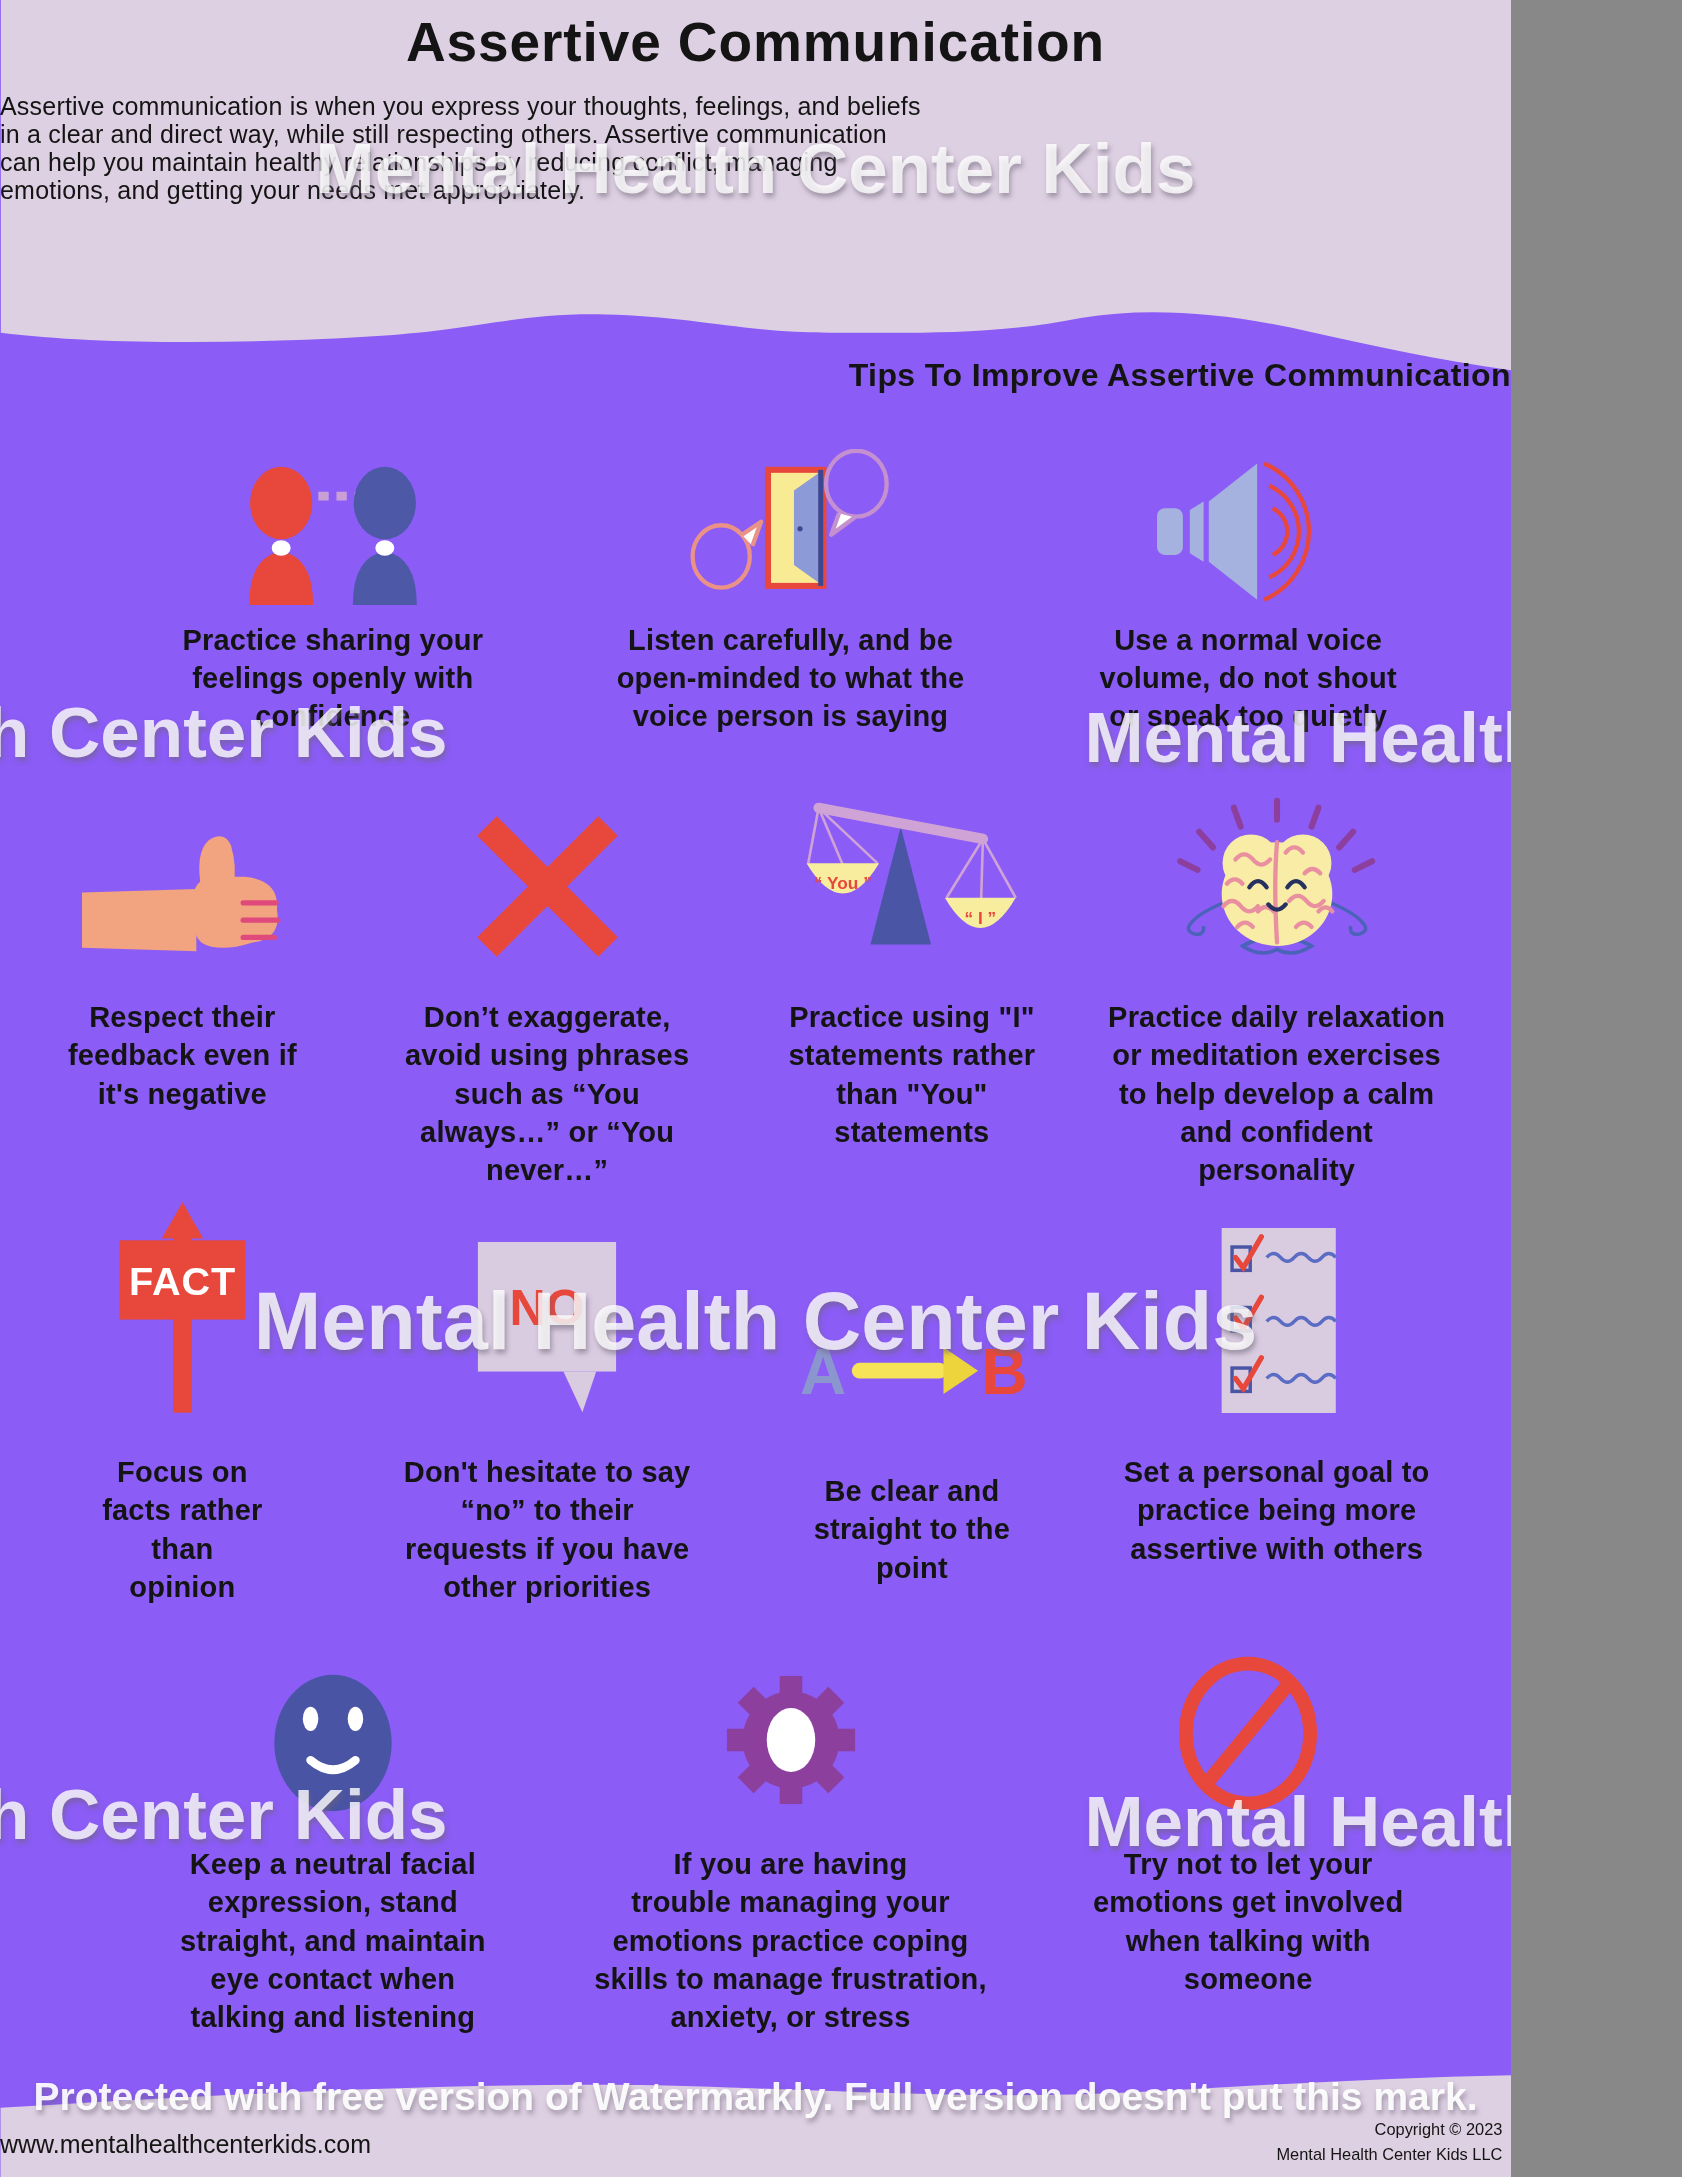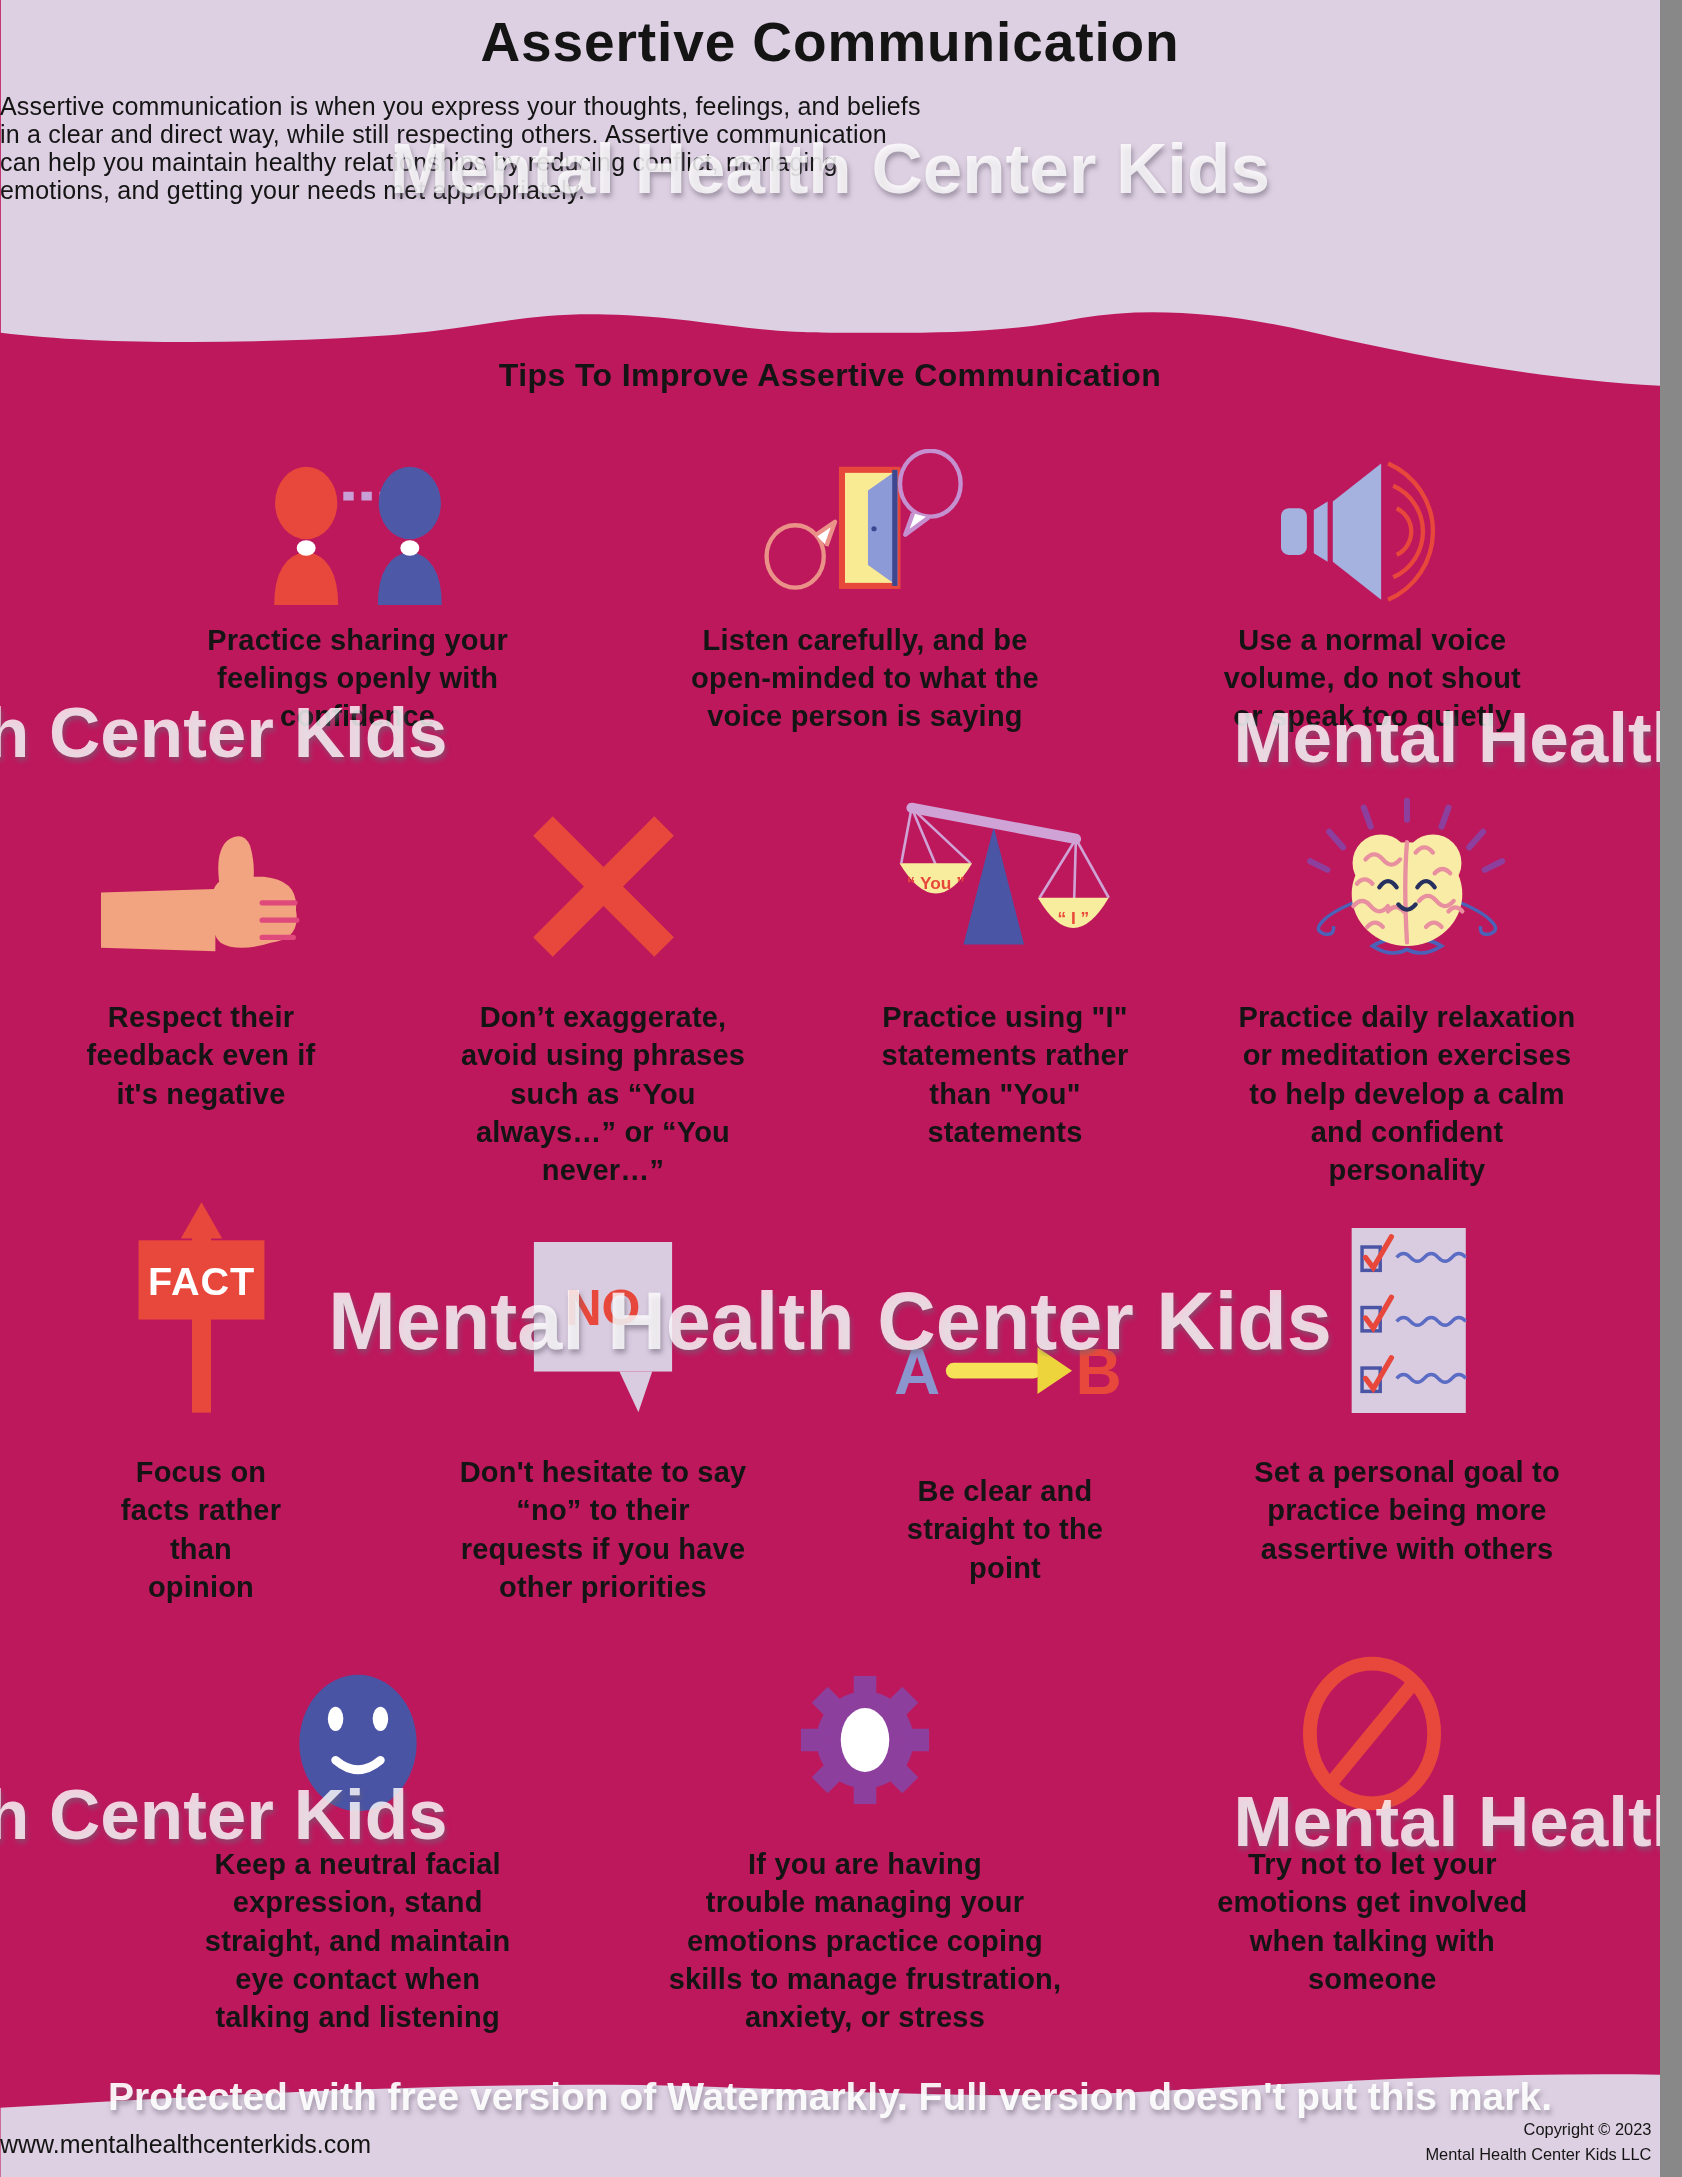--- a/index.html
+++ b/index.html
@@ -1,38 +1,38 @@
 <!DOCTYPE html>
 <html style="font-size:14px"><head>
 <meta charset="utf-8">
 <style>
   html,body { margin:0; padding:0; background:#888; }
   .page {
-    position:relative; width:1660px; height:2177px;
-    background:#be185d; overflow:hidden;
+    position:relative; width:1511px; height:2177px;
+    background:#8b5cf6; overflow:hidden;
     font-family:"Liberation Sans", sans-serif; color:#141414;
   }
   svg { display:block; }
   svg text { font-family:"Liberation Sans", sans-serif; }
 
   .header-wave { position:absolute; top:0; left:0; z-index:1; }
   .footer-wave { position:absolute; top:2056px; left:0; z-index:1; }
 
   .page-title {
     position:absolute; top:10.4px; left:0; right:0; z-index:3;
     text-align:center; font-size:55px; font-weight:800; letter-spacing:0.9px;
   }
   .intro {
     position:absolute; top:92px; left:0; right:0; z-index:3;
     text-align:left; font-size:25px; line-height:1.12; font-weight:500;
     white-space:pre-line; letter-spacing:0.2px;
   }
   .section-title {
     position:absolute; top:357px; left:0; right:0; z-index:3;
-    text-align:center; font-size:32px; font-weight:600; letter-spacing:0.4px;
+    text-align:right; font-size:32px; font-weight:600; letter-spacing:0.4px;
   }
 
   .tip-row { position:absolute; left:0; width:100%; display:flex; z-index:3; }
   .row-3col { padding:0 35px 0 104px; width:calc(100% - 138px); }
   .row-4col { padding:0 52px 0 0; width:calc(100% - 52px); }
   .row1 { top:445px; }
   .row2 { top:817px; }
   .row3 { top:1249px; }
   .row4 { top:1678px; }
   .tip { flex:1; display:flex; flex-direction:column; align-items:center; min-width:0; }

